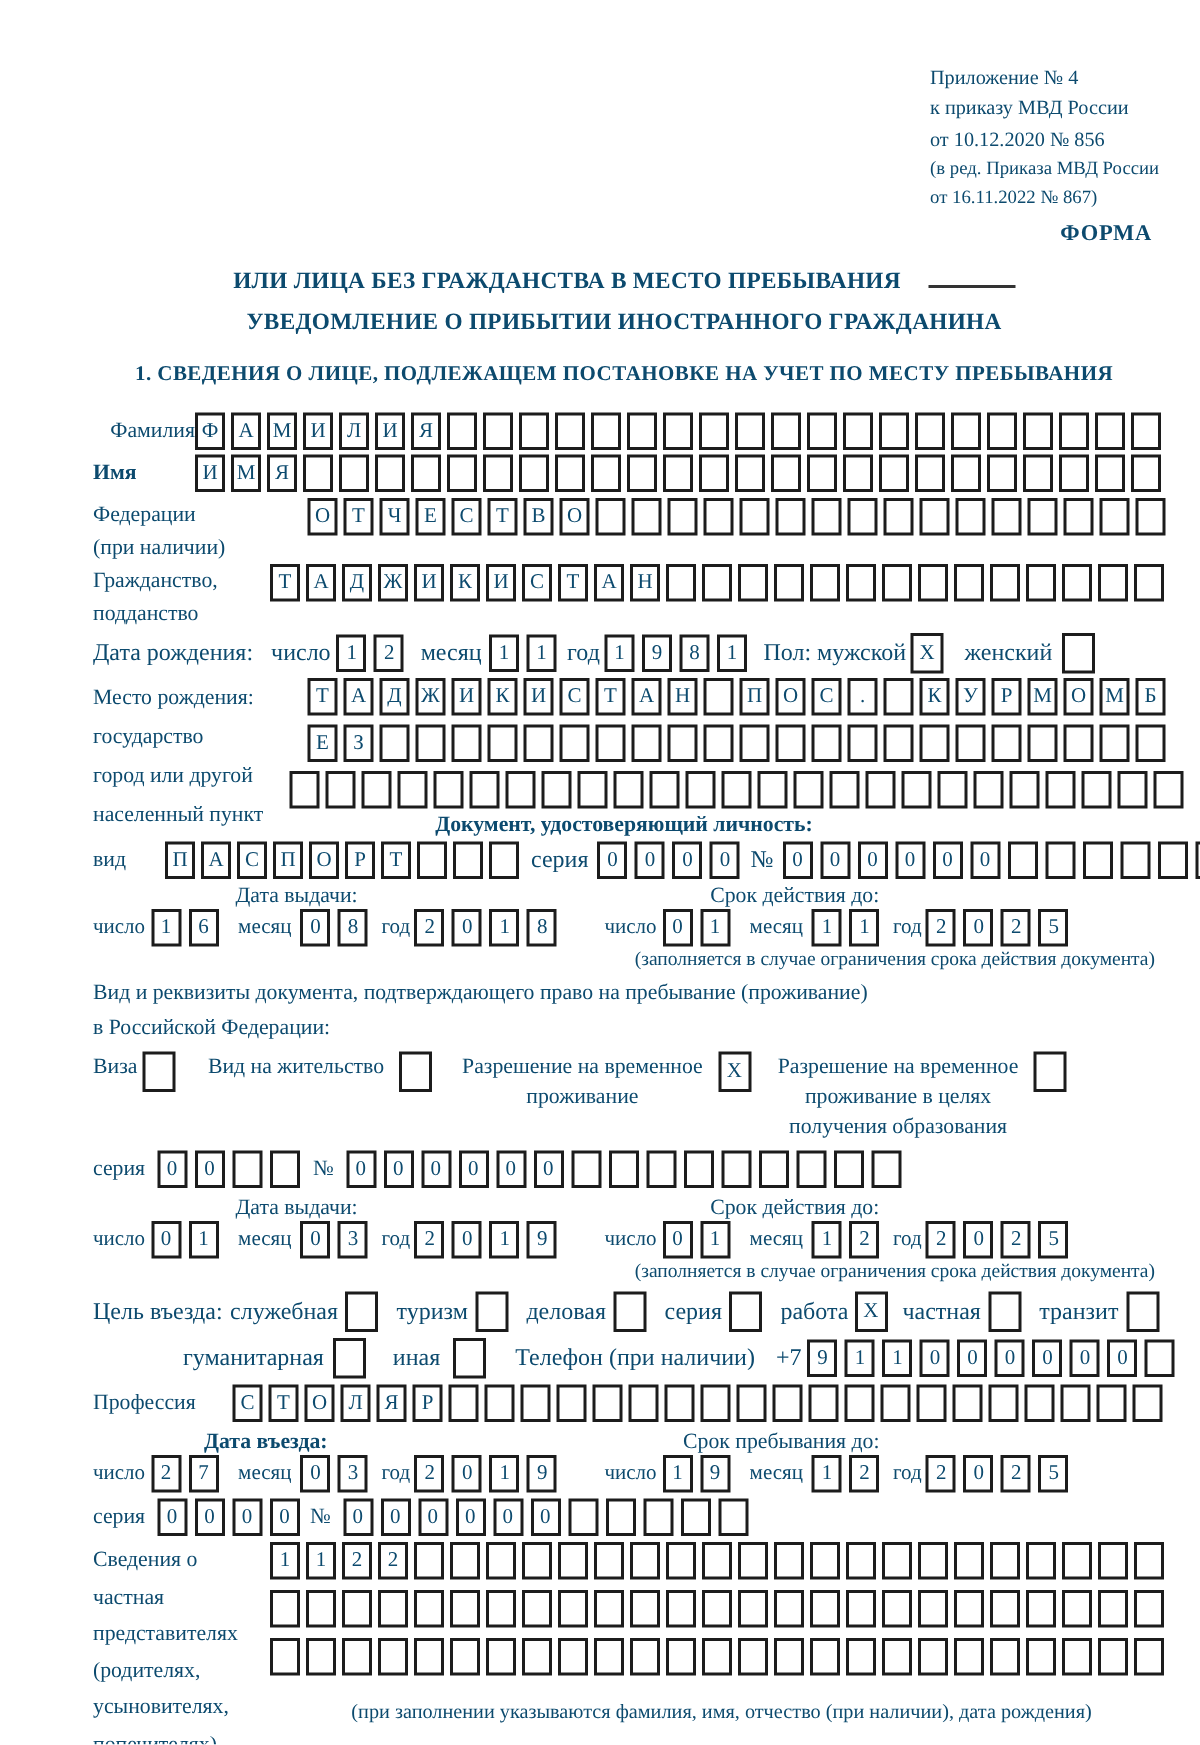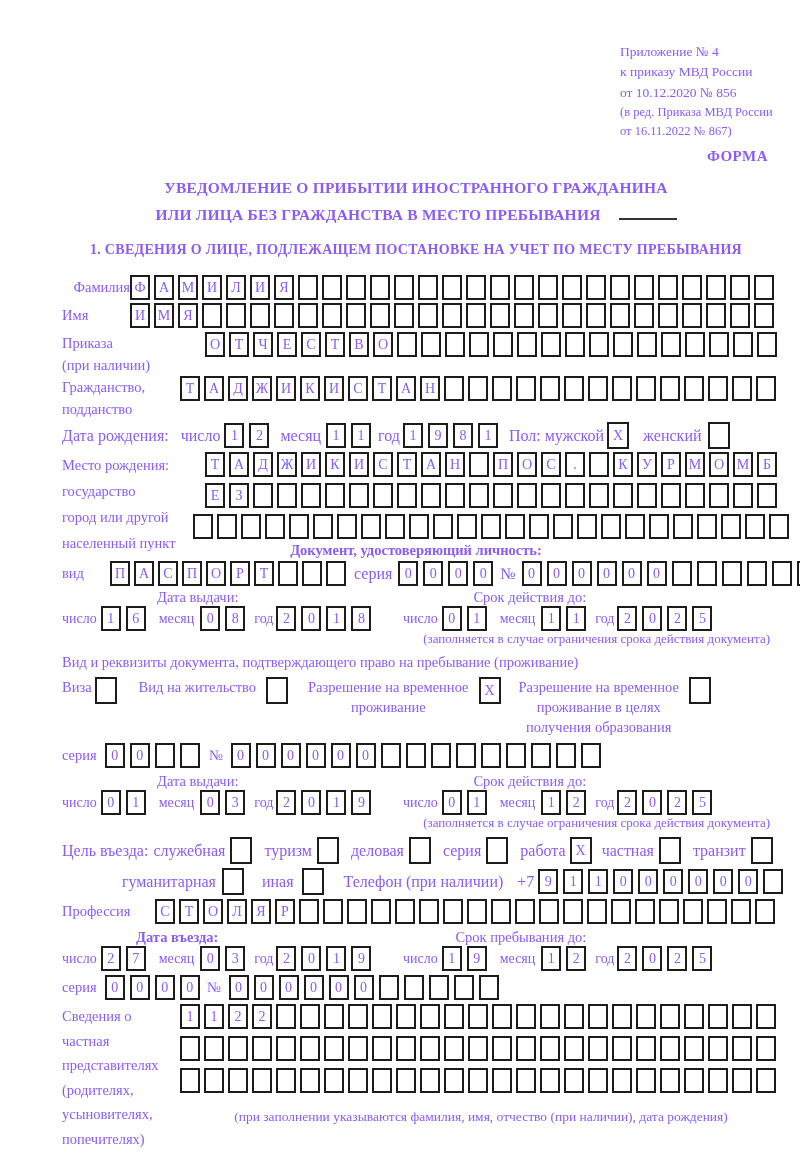--- a/index.html
+++ b/index.html
@@ -1,21 +1,21 @@
 <!DOCTYPE html>
 <html lang="ru"><head>
 <meta charset="utf-8">
 <style>
   html,body{margin:0;padding:0;background:#fff;}
   .page{
     position:relative;
     width:800px;height:1163px;
     box-sizing:border-box;
     background:#fff;
-    color:#8b5cf6;
+    color:#0c4a6e;
     font-family:"Liberation Serif","DejaVu Serif",serif;
     padding:40px 30px 0 62px;
     overflow:hidden;
   }
   .ref-block{position:absolute;left:620px;top:42px;font-size:13.5px;line-height:1.5;}
   .ref-sub{font-size:12.5px;}
   .forma{position:absolute;right:32px;top:148px;font-weight:bold;font-size:15px;letter-spacing:.5px;}
   .title{margin-top:134px;text-align:center;font-weight:bold;font-size:15.5px;line-height:27px;letter-spacing:.2px;}
   .blank{display:inline-block;width:58px;border-bottom:2.5px solid #333;margin-left:18px;height:14px;}
   .sec-heading{margin-top:14px;text-align:center;font-weight:bold;font-size:14px;letter-spacing:.3px;white-space:nowrap;}
@@ -54,24 +54,24 @@
   <div class="ref-block">
     <div>Приложение № 4</div>
     <div>к приказу МВД России</div>
     <div>от 10.12.2020 № 856</div>
     <div class="ref-sub">(в ред. Приказа МВД России</div>
     <div class="ref-sub">от 16.11.2022 № 867)</div>
   </div>
   <div class="forma">ФОРМА</div>
 
   <div class="title">
-    <div>УВЕДОМЛЕНИЕ О ПРИБЫТИИ ИНОСТРАННОГО ГРАЖДАНИНА</div>
     <div>
       <span>ИЛИ ЛИЦА БЕЗ ГРАЖДАНСТВА В МЕСТО ПРЕБЫВАНИЯ</span><span class="blank"></span>
     </div>
+    <div>УВЕДОМЛЕНИЕ О ПРИБЫТИИ ИНОСТРАННОГО ГРАЖДАНИНА</div>
   </div>
 
   <div class="sec-heading">1. СВЕДЕНИЯ О ЛИЦЕ, ПОДЛЕЖАЩЕМ ПОСТАНОВКЕ НА УЧЕТ ПО МЕСТУ ПРЕБЫВАНИЯ</div>
 
   <div class="frow" style="margin-top:17px;">
     <span class="lbl" style="width:68px;text-align:right;">Фамилия</span>
     <span class="boxrow">
         <span class="cell">Ф</span>
         <span class="cell">А</span>
         <span class="cell">М</span>
@@ -96,21 +96,21 @@
         <span class="cell"></span>
         <span class="cell"></span>
         <span class="cell"></span>
         <span class="cell"></span>
         <span class="cell"></span>
         <span class="cell"></span>
       </span>
   </div>
 
   <div class="frow" style="margin-top:3px;">
-    <span class="lbl" style="width:68px;">Имя</span>
+    <span class="lbl" style="width:68px;font-weight:bold;">Имя</span>
     <span class="boxrow">
         <span class="cell">И</span>
         <span class="cell">М</span>
         <span class="cell">Я</span>
         <span class="cell"></span>
         <span class="cell"></span>
         <span class="cell"></span>
         <span class="cell"></span>
         <span class="cell"></span>
         <span class="cell"></span>
@@ -130,21 +130,21 @@
         <span class="cell"></span>
         <span class="cell"></span>
         <span class="cell"></span>
         <span class="cell"></span>
         <span class="cell"></span>
       </span>
   </div>
 
   <div class="frow" style="margin-top:4px;">
     <span style="width:143px;flex:none;">
-      <span class="lbl2" style="display:block;">Приказа</span>
+      <span class="lbl2" style="display:block;">Федерации</span>
       <span class="lbl2" style="display:block;">(при наличии)</span>
     </span>
     <span class="boxrow">
         <span class="cell">О</span>
         <span class="cell">Т</span>
         <span class="cell">Ч</span>
         <span class="cell">Е</span>
         <span class="cell">С</span>
         <span class="cell">Т</span>
         <span class="cell">В</span>
@@ -403,20 +403,21 @@
           <span class="cell">0</span>
           <span class="cell">2</span>
           <span class="cell">5</span>
         </span>
     </span>
   </div>
 
   <div class="note">(заполняется в случае ограничения срока действия документа)</div>
 
   <div class="lbl" style="margin-top:4px;line-height:22px;">Вид и реквизиты документа, подтверждающего право на пребывание (проживание)</div>
+  <div class="lbl" style="line-height:24px;">в Российской Федерации:</div>
 
   <div class="frow" style="margin-top:4px;">
     <span class="opt-label">Виза</span>
     <span class="boxrow cb-row" style="margin-left:3px;">
         <span class="cell"></span>
       </span>
     <span class="opt-label" style="margin-left:18px;">Вид на жительство</span>
     <span class="boxrow cb-row" style="margin-left:10px;">
         <span class="cell"></span>
       </span>

